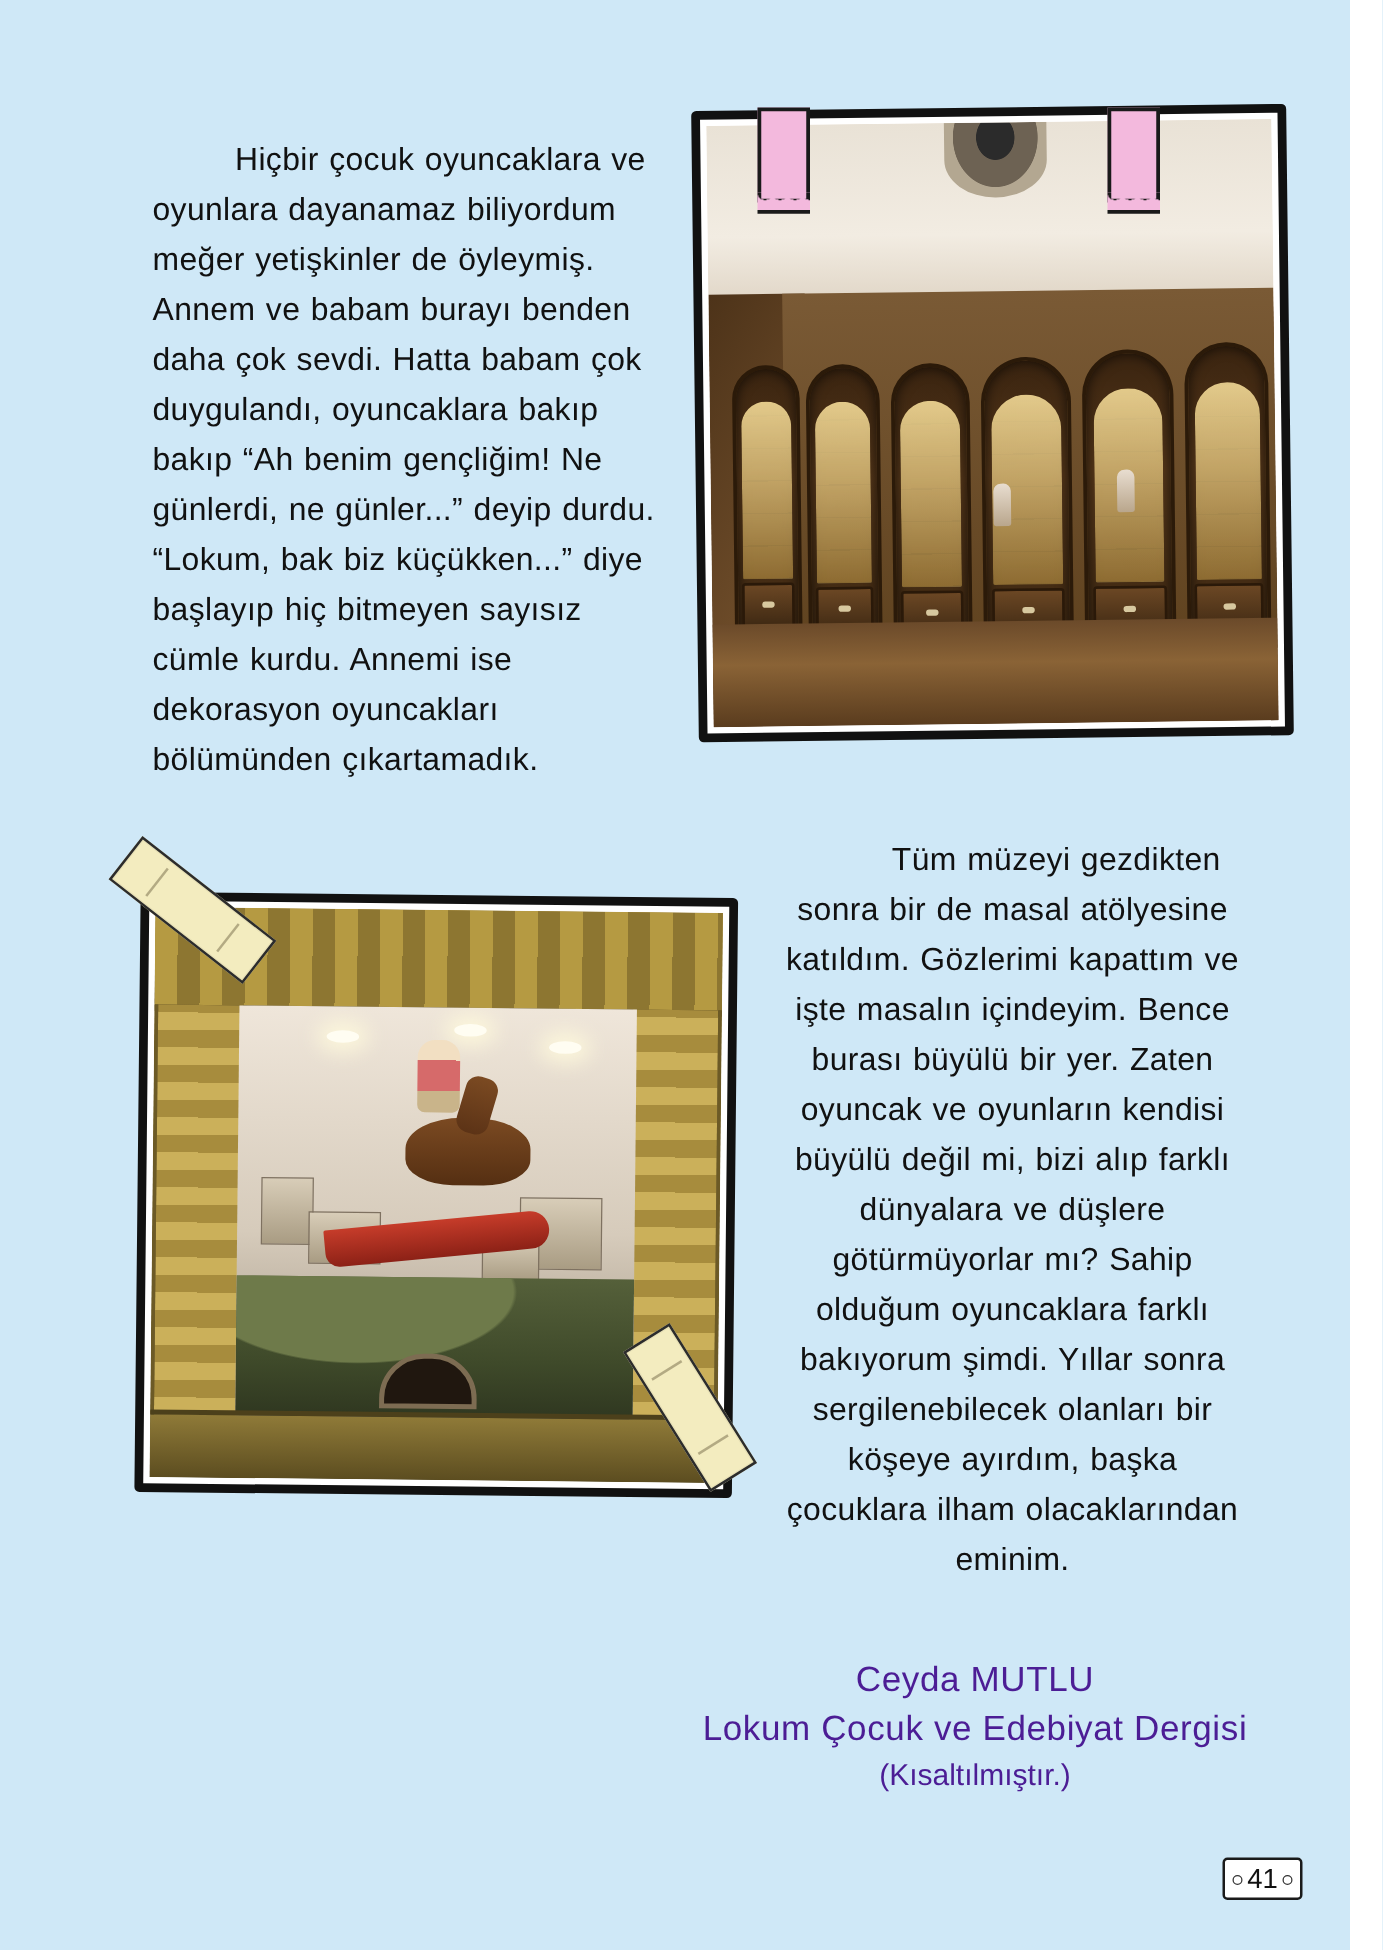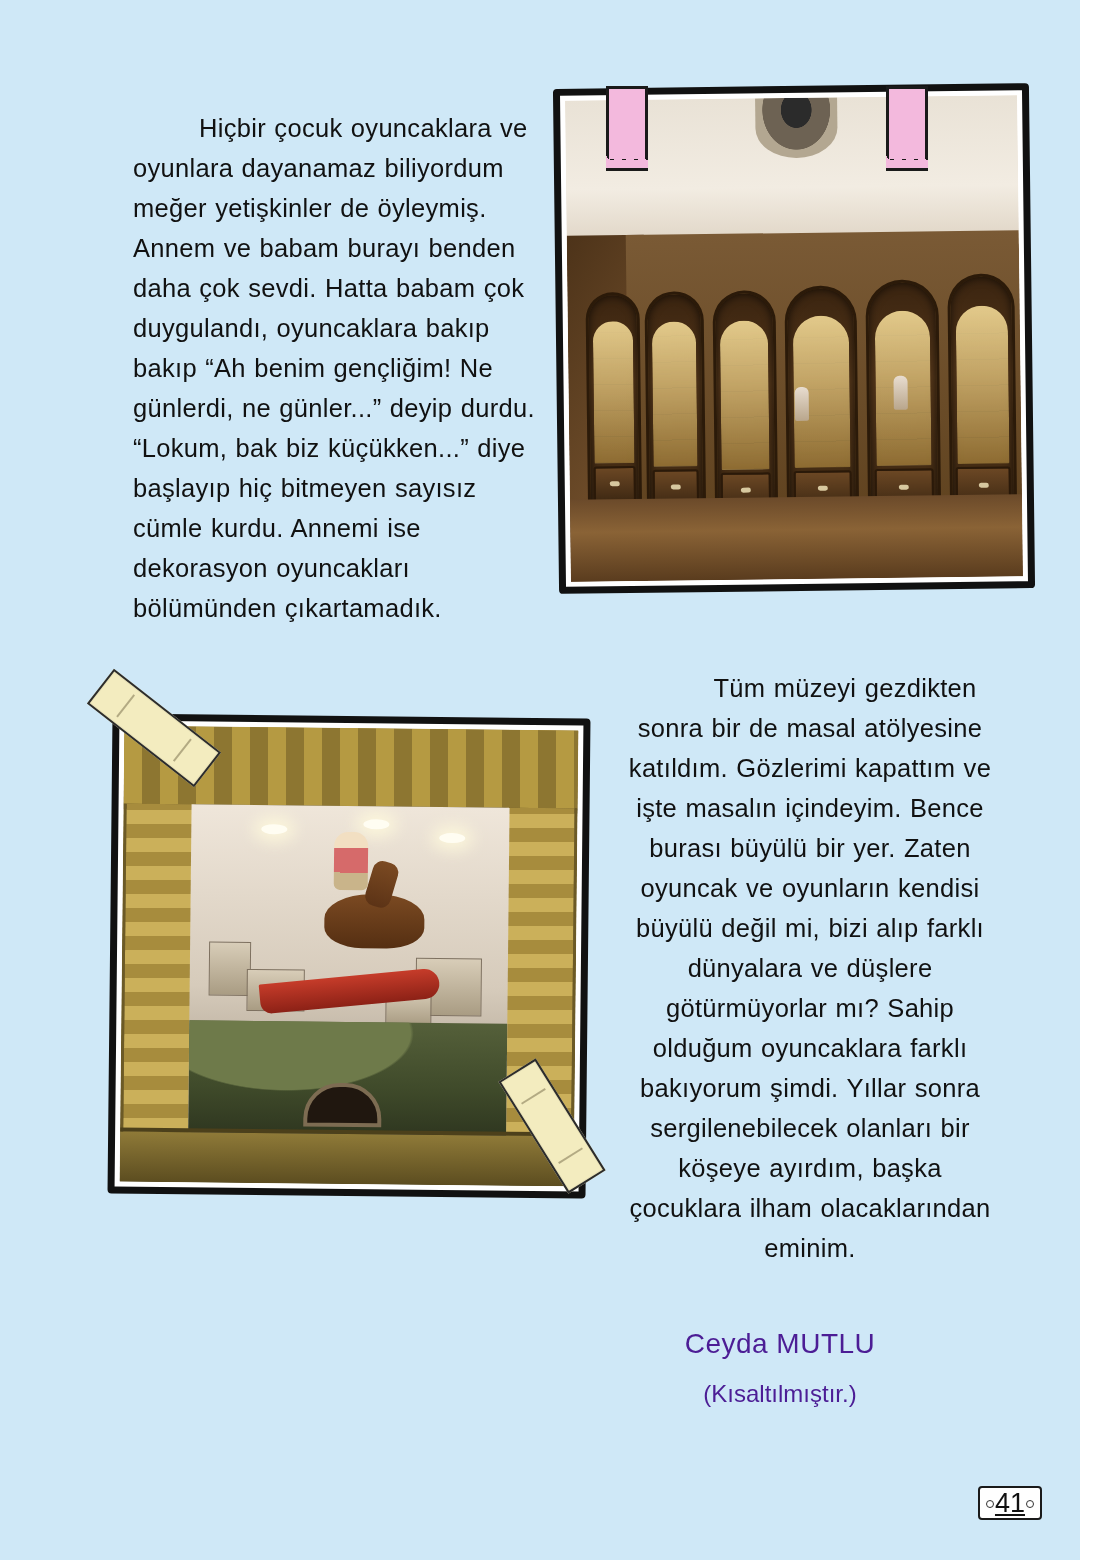--- a/index.html
+++ b/index.html
@@ -42,21 +42,21 @@
   .text-block {
     position: absolute;
     font-family: "Liberation Sans", sans-serif;
     font-size: 25.5px;
     line-height: 40px;
     color: #111111;
     letter-spacing: 0.3px;
     word-spacing: 1px;
   }
   #para-left {
-    left: 133px;
+    left: 122px;
     top: 108px;
     width: 410px;
     text-indent: 66px;
     text-align: left;
   }
   #para-right {
     left: 620px;
     top: 668px;
     width: 380px;
     text-indent: 70px;
@@ -78,40 +78,38 @@
     letter-spacing: 0.5px;
   }
   .sig-source {
     font-size: 28px;
     line-height: 40px;
     letter-spacing: 0.5px;
   }
   .sig-note {
     font-size: 24px;
     line-height: 36px;
-    margin-top: 13px;
   }
 
   
   .page-number {
     position: absolute;
     left: 978px;
     top: 1486px;
     width: 64px;
     height: 34px;
     border: 2px solid #1a1a1a;
     border-radius: 4px;
     background: #ffffff;
     display: flex;
     align-items: center;
     justify-content: center;
-    font-size: 27px;
+    font-size: 22px;
     color: #111111;
     box-sizing: border-box;
-    text-decoration: underline;
   }
   .page-number::before,
   .page-number::after {
     content: "";
     position: absolute;
     width: 6px;
     height: 6px;
     border: 1.5px solid #333;
     border-radius: 50%;
     top: 12px;
@@ -490,17 +488,18 @@
     </div>
   </div>
 
   <div class="tape" id="tape-top-left"></div>
   <div class="tape" id="tape-bottom-right"></div>
 
   <div class="text-block" id="para-right">Tüm müzeyi gezdikten sonra bir de masal atölyesine katıldım. Gözlerimi kapattım ve işte masalın içindeyim. Bence burası büyülü bir yer. Zaten oyuncak ve oyunların kendisi büyülü değil mi, bizi alıp farklı dünyalara ve düşlere götürmüyorlar mı? Sahip olduğum oyuncaklara farklı bakıyorum şimdi. Yıllar sonra sergilenebilecek olanları bir köşeye ayırdım, başka çocuklara ilham olacaklarından eminim.</div>
 
   <div class="signature">
     <div class="sig-name">Ceyda MUTLU</div>
+    <div class="sig-source">Lokum Çocuk ve Edebiyat Dergisi</div>
     <div class="sig-note">(Kısaltılmıştır.)</div>
   </div>
 
   <div class="page-number">41</div>
 </div>
 
 </body></html>

